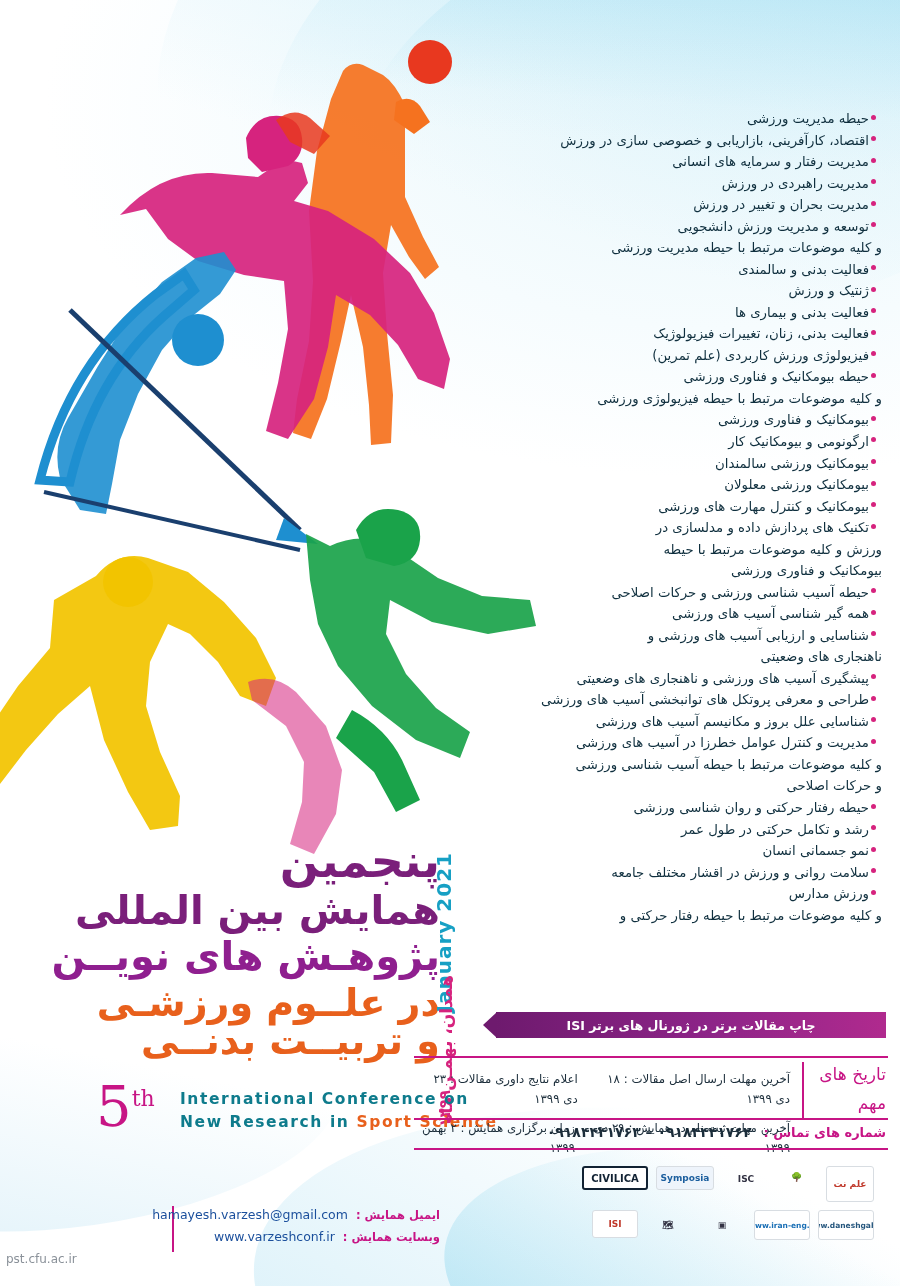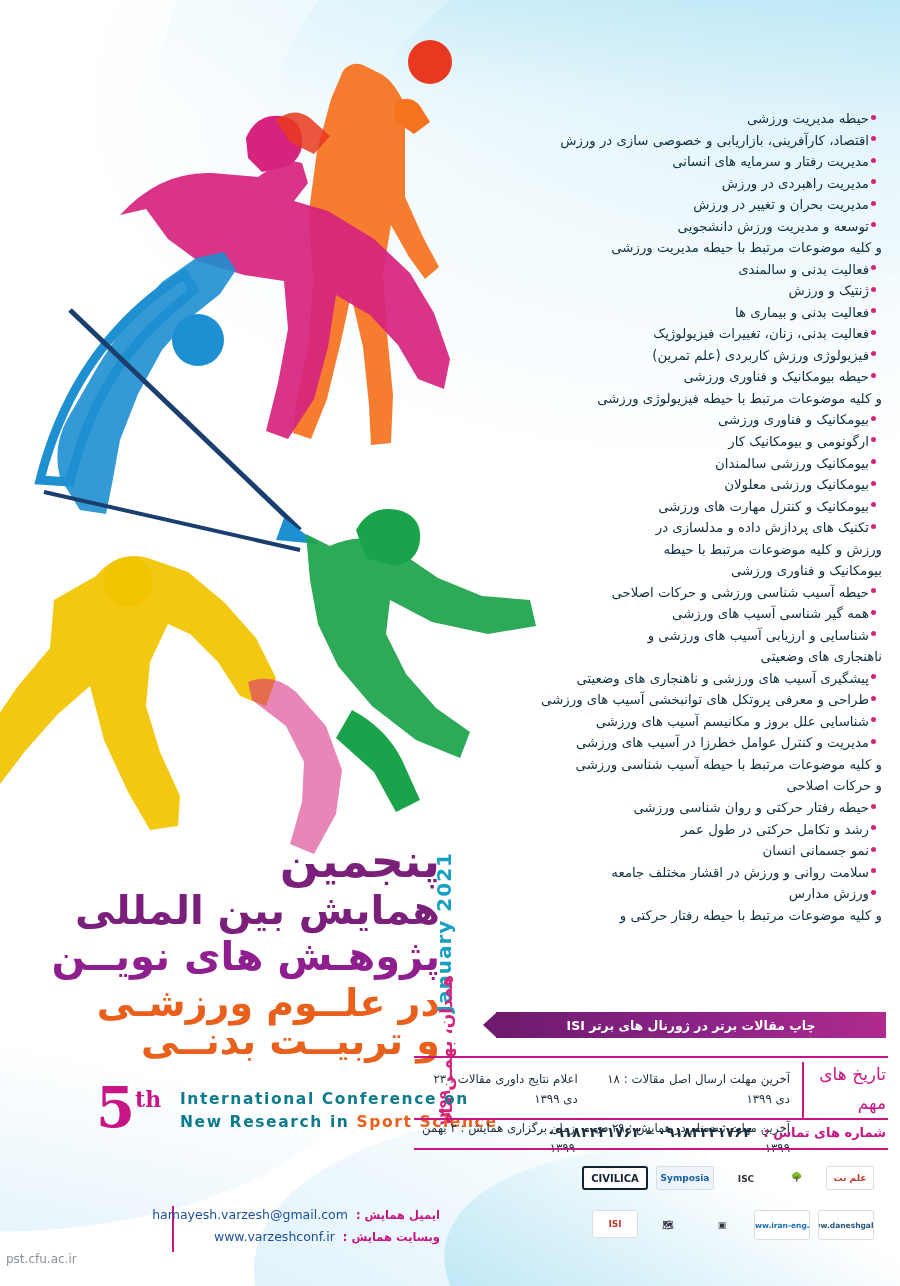--- a/index.html
+++ b/index.html
@@ -125,21 +125,21 @@
     position: absolute;
     left: 96px; top: 1088px;
     width: 350px;
     direction: ltr;
     text-align: left;
   }
   #fifth {
     position: absolute;
     left: 96px; top: 1082px;
     font-size: 56px;
-    font-weight: bold;
+    font-weight: normal;
     color: #c71585;
     line-height: .9;
     font-family: "DejaVu Serif", "Liberation Serif", serif;
   }
   #fifth sup { font-size: 22px; vertical-align: super; }
   .eng-line {
     margin-left: 84px;
     font-weight: bold;
     color: #0e7b8c;
     letter-spacing: 1.6px;
@@ -227,21 +227,21 @@
     position: absolute;
     background: #fff;
     border: 1px solid #d8dde2;
     border-radius: 3px;
     display: flex; align-items: center; justify-content: center;
     font-size: 9px; font-weight: bold; color: #334;
     overflow: hidden; white-space: nowrap;
     direction: ltr;
     padding: 0 3px;
   }
-  .l1 { right: 6px;   top: 0;  width: 48px; height: 24px; color: #c0392b; }
+  .l1 { right: 6px;   top: 0;  width: 48px; height: 36px; color: #c0392b; }
   .l2 { right: 62px;  top: -4px; width: 42px; height: 30px; border: none; background: transparent; }
   .l3 { right: 112px; top: -2px; width: 44px; height: 30px; border: none; background: transparent; }
   .l4 { right: 166px; top: 0;  width: 58px; height: 24px; color: #1b5e9e; background: #eef4fb; }
   .l5 { right: 232px; top: 0;  width: 66px; height: 24px; color: #123; border: 2px solid #123; font-size: 10px; }
   .l6 { right: 6px;   top: 44px; width: 56px; height: 30px; font-size: 7.5px; color: #25567d; }
   .l7 { right: 70px;  top: 44px; width: 56px; height: 30px; font-size: 7.5px; color: #1a6fb5; }
   .l8 { right: 134px; top: 44px; width: 48px; height: 30px; border: none; background: transparent; }
   .l9 { right: 190px; top: 44px; width: 44px; height: 30px; border: none; background: transparent; }
   .l10{ right: 242px; top: 44px; width: 46px; height: 28px; color: #c0392b; }
 

